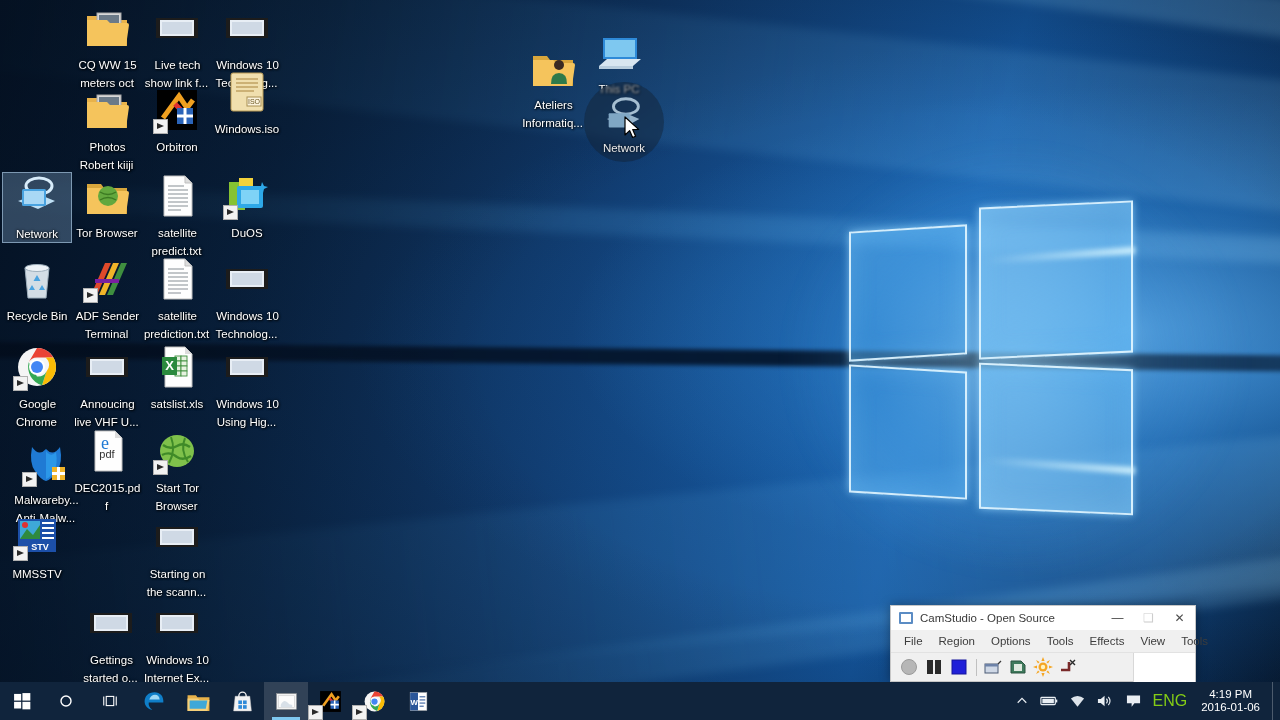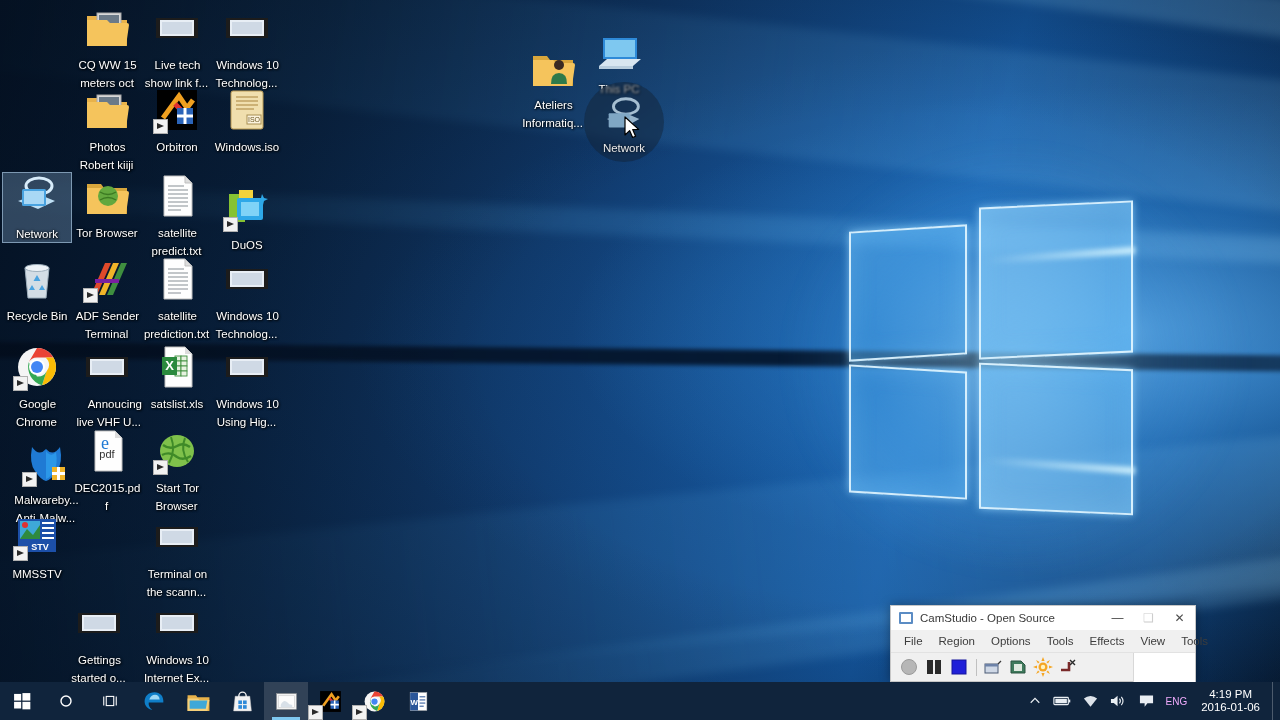--- a/index.html
+++ b/index.html
@@ -142,21 +142,21 @@
     position:absolute; left:0; bottom:0; width:1280px; height:38px;
     background:#10243c; display:flex; align-items:center;
   }
   .tb-btn { width:44px; height:38px; display:flex; align-items:center; justify-content:center;
     position:relative; }
   .tb-btn.active { background:rgba(255,255,255,0.14); }
   .tb-btn.active::after { content:""; position:absolute; left:8px; right:8px; bottom:0;
     height:3px; background:#7ec8f0; }
   #tray { margin-left:auto; display:flex; align-items:center; height:38px; }
   .tray-item { padding:0 6px; display:flex; align-items:center; justify-content:center;
-    height:28px; color:#f0abfc; font-size:10px; }
+    height:28px; color:#84cc16; font-size:16px; }
   #clock { text-align:center; font-size:11.5px; color:#fff; line-height:13px;
     padding:0 12px 0 8px; height:38px; display:flex; flex-direction:column;
     justify-content:center; }
   #show-desktop { width:8px; height:38px; border-left:1px solid rgba(255,255,255,0.25); }
 </style>
 </head>
 <body>
 
 <div id="wallpaper">
   <div class="ray" id="ray-a"></div>
@@ -219,21 +219,21 @@
           <rect x="16" y="25" width="20" height="11" fill="#8a6a52"></rect>
           <path d="M4 16 h20 l3 3 h17 a2 2 0 0 1 2 2 l-3 21 H4 Z" fill="#f5c45c"></path>
         </svg></span><span class="label">Photos Robert kiiji</span></div>
     <div class="dicon" style="left: 142px; top: 86px;"><span class="glyph"><svg viewBox="0 0 48 48" width="48" height="48">
           <rect x="4" y="4" width="40" height="40" fill="#000"></rect>
           <path d="M10 32 L26 10 L34 22 L40 14" stroke="#f0a020" stroke-width="5" fill="none"></path>
           <path d="M22 18 L38 34" stroke="#e03030" stroke-width="5"></path>
           <rect x="24" y="22" width="16" height="16" fill="#2b64b8"></rect>
           <path d="M32 22 v16 M24 30 h16" stroke="#fff" stroke-width="3"></path>
         </svg><span class="shortcut-arrow"></span></span><span class="label">Orbitron</span></div>
-    <div class="dicon" style="left: 212px; top: 86px;"><span class="glyph"><svg viewBox="0 0 48 48" width="48" height="48">
+    <div class="dicon" style="left: 212px; top: 68px;"><span class="glyph"><svg viewBox="0 0 48 48" width="48" height="48">
           <rect x="8" y="5" width="32" height="38" rx="2" fill="#f0dfae" stroke="#b99a55"></rect>
           <g stroke="#c3a567" stroke-width="1.6">
             <path d="M13 11 h22"></path>
             <path d="M13 15 h22"></path>
             <path d="M13 19 h22"></path>
             <path d="M13 23 h18"></path>
           </g>
           <rect x="24" y="29" width="14" height="9" fill="#fbf3dd" stroke="#a88f52"></rect>
           <text x="31" y="36" font-size="7" text-anchor="middle" fill="#6a5520" font-family="sans-serif">ISO</text>
         </svg></span><span class="label">Windows.iso</span></div>
@@ -255,21 +255,21 @@
           <g stroke="#9aa0a6" stroke-width="1.2">
             <path d="M15 14 h16"></path>
             <path d="M15 18 h20"></path>
             <path d="M15 22 h20"></path>
             <path d="M15 26 h20"></path>
             <path d="M15 30 h20"></path>
             <path d="M15 34 h20"></path>
             <path d="M15 38 h13"></path>
           </g>
         </svg></span><span class="label">satellite predict.txt</span></div>
-    <div class="dicon" style="left: 212px; top: 184px;"><span class="glyph"><svg viewBox="0 0 48 48" width="48" height="48">
+    <div class="dicon" style="left: 212px; top: 172px;"><span class="glyph"><svg viewBox="0 0 48 48" width="48" height="48">
           <path d="M6 10 h16 v28 H6 Z" fill="#86c232"></path>
           <path d="M16 6 h14 v20 H16 Z" fill="#f3d23b"></path>
           <rect x="14" y="14" width="26" height="22" rx="2" fill="#2ea8e8"></rect>
           <rect x="18" y="18" width="18" height="14" fill="#7fd3f7"></rect>
           <path d="M39 10 l2 4 4 1 -4 2 -1 4 -2 -4 -4 -1 4 -2 Z" fill="#2ea8e8"></path>
         </svg><span class="shortcut-arrow"></span></span><span class="label">DuOS</span></div>
     <div class="dicon" style="left: 2px; top: 255px;"><span class="glyph"><svg viewBox="0 0 48 48" width="48" height="48">
           <path d="M12 13 h24 l-3 30 h-18 Z" fill="#d3dde5" stroke="#9fb0bd"></path>
           <ellipse cx="24" cy="13" rx="12" ry="3.5" fill="#eef3f7" stroke="#9fb0bd"></ellipse>
           <path d="M24 20 l3.5 6 h-7 Z M19 30 l-3 5 6 0 Z M29 30 l3 5 -6 0 Z" fill="#4aa3e0"></path>
@@ -307,21 +307,21 @@
           </g>
         </svg></span><span class="label">Windows 10 Technolog...</span></div>
     <div class="dicon" style="left: 2px; top: 343px;"><span class="glyph"><svg viewBox="0 0 48 48" width="48" height="48">
           <circle cx="24" cy="24" r="19" fill="#f5f5f5"></circle>
           <path d="M24 5 A19 19 0 0 1 40.5 14.5 L24 14.5 A9.5 9.5 0 0 0 15.7 19.3 Z" fill="#ea4335"></path>
           <path d="M40.5 14.5 A19 19 0 0 1 29 42.3 L33.5 28.5 A9.5 9.5 0 0 0 32.5 14.5 Z" fill="#fbbc05"></path>
           <path d="M29 42.3 A19 19 0 0 1 15.7 19.3 L24 33.5 A9.5 9.5 0 0 0 33.5 28.5 Z" fill="#34a853"></path>
           <circle cx="24" cy="24" r="8" fill="#fff"></circle>
           <circle cx="24" cy="24" r="6" fill="#4285f4"></circle>
         </svg><span class="shortcut-arrow"></span></span><span class="label">Google Chrome</span></div>
-    <div class="dicon" style="left: 72px; top: 343px; text-align: right;"><span class="glyph"><svg viewBox="0 0 48 48" width="48" height="48">
+    <div class="dicon" style="left: 72px; top: 343px;"><span class="glyph"><svg viewBox="0 0 48 48" width="48" height="48">
           <rect x="3" y="14" width="42" height="20" fill="#1c1c1c"></rect>
           <rect x="7" y="16" width="34" height="16" fill="#e8eef5"></rect>
           <rect x="9" y="18" width="30" height="12" fill="#cfd9e5"></rect>
           <g fill="#1c1c1c">
             <rect x="3" y="15" width="3" height="3"></rect>
             <rect x="3" y="21" width="3" height="3"></rect>
             <rect x="3" y="27" width="3" height="3"></rect>
             <rect x="42" y="15" width="3" height="3"></rect>
             <rect x="42" y="21" width="3" height="3"></rect>
             <rect x="42" y="27" width="3" height="3"></rect>
@@ -392,22 +392,22 @@
           <rect x="7" y="16" width="34" height="16" fill="#e8eef5"></rect>
           <rect x="9" y="18" width="30" height="12" fill="#cfd9e5"></rect>
           <g fill="#1c1c1c">
             <rect x="3" y="15" width="3" height="3"></rect>
             <rect x="3" y="21" width="3" height="3"></rect>
             <rect x="3" y="27" width="3" height="3"></rect>
             <rect x="42" y="15" width="3" height="3"></rect>
             <rect x="42" y="21" width="3" height="3"></rect>
             <rect x="42" y="27" width="3" height="3"></rect>
           </g>
-        </svg></span><span class="label">Terminal on the scann...</span></div>
-    <div class="dicon" style="left: 64px; top: 599px;"><span class="glyph"><svg viewBox="0 0 48 48" width="48" height="48">
+        </svg></span><span class="label">Starting on the scann...</span></div>
+    <div class="dicon" style="left: 76px; top: 599px;"><span class="glyph"><svg viewBox="0 0 48 48" width="48" height="48">
           <rect x="3" y="14" width="42" height="20" fill="#1c1c1c"></rect>
           <rect x="7" y="16" width="34" height="16" fill="#e8eef5"></rect>
           <rect x="9" y="18" width="30" height="12" fill="#cfd9e5"></rect>
           <g fill="#1c1c1c">
             <rect x="3" y="15" width="3" height="3"></rect>
             <rect x="3" y="21" width="3" height="3"></rect>
             <rect x="3" y="27" width="3" height="3"></rect>
             <rect x="42" y="15" width="3" height="3"></rect>
             <rect x="42" y="21" width="3" height="3"></rect>
             <rect x="42" y="27" width="3" height="3"></rect>

